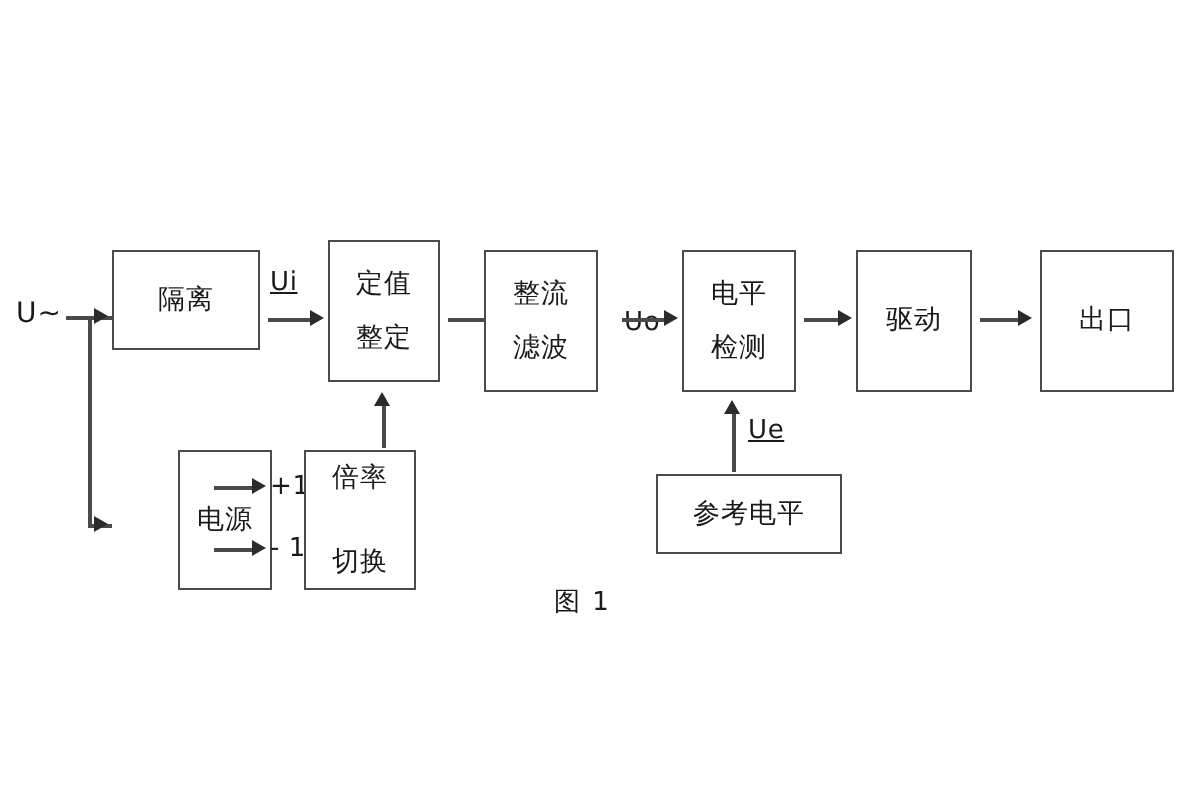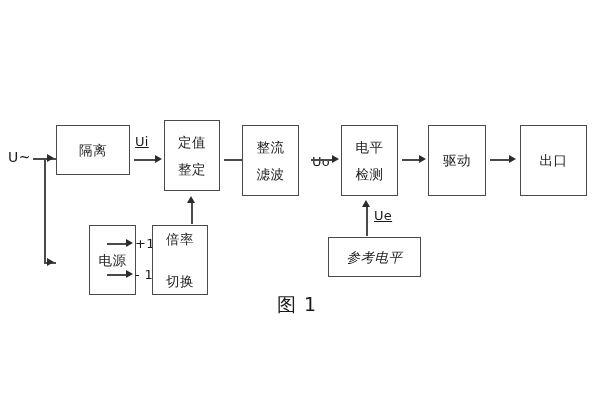--- a/index.html
+++ b/index.html
@@ -56,21 +56,21 @@
   }
   .arrow-up {
     position: absolute;
     width: 0; height: 0;
     border-left: 4.5px solid transparent;
     border-right: 4.5px solid transparent;
     border-bottom: 7px solid #2b2b2b;
   }
   .caption {
     position: absolute;
-    font-size: 19px;
+    font-size: 13px;
     color: #1a1a1a;
     letter-spacing: 1px;
     white-space: nowrap;
   }
   .rail-label {
     position: absolute;
     font-size: 14px;
     color: #1a1a1a;
     white-space: nowrap;
     letter-spacing: 0.5px;
@@ -147,21 +147,21 @@
   <div class="sig-label" style="left:135px; top:267px;">- 12V</div>
 
   <div class="box" style="left:152px; top:225px; width:56px; height:70px;justify-content:space-between;">
     <div class="line">倍率</div>
     <div class="line">切换</div>
   </div>
 
   <div class="rail v-line" style="left:191px; top:199px; height:25px;"></div>
   <div class="arrow-up" style="left:187px; top:196px;"></div>
 
-  <div class="box" style="left:328px; top:237px; width:93px; height:40px;font-style:italic;">
+  <div class="box" style="left:328px; top:237px; width:93px; height:40px;">
     <div class="line">参考电平</div>
   </div>
 
   <div class="rail v-line" style="left:366px; top:204px; height:32px;"></div>
   <div class="arrow-up" style="left:362px; top:200px;"></div>
   <div class="sig-label" style="left:374px; top:208px;text-decoration:underline;">Ue</div>
 
   <div class="caption" style="left:277px; top:292px;">图 1</div>
 
 </div>

